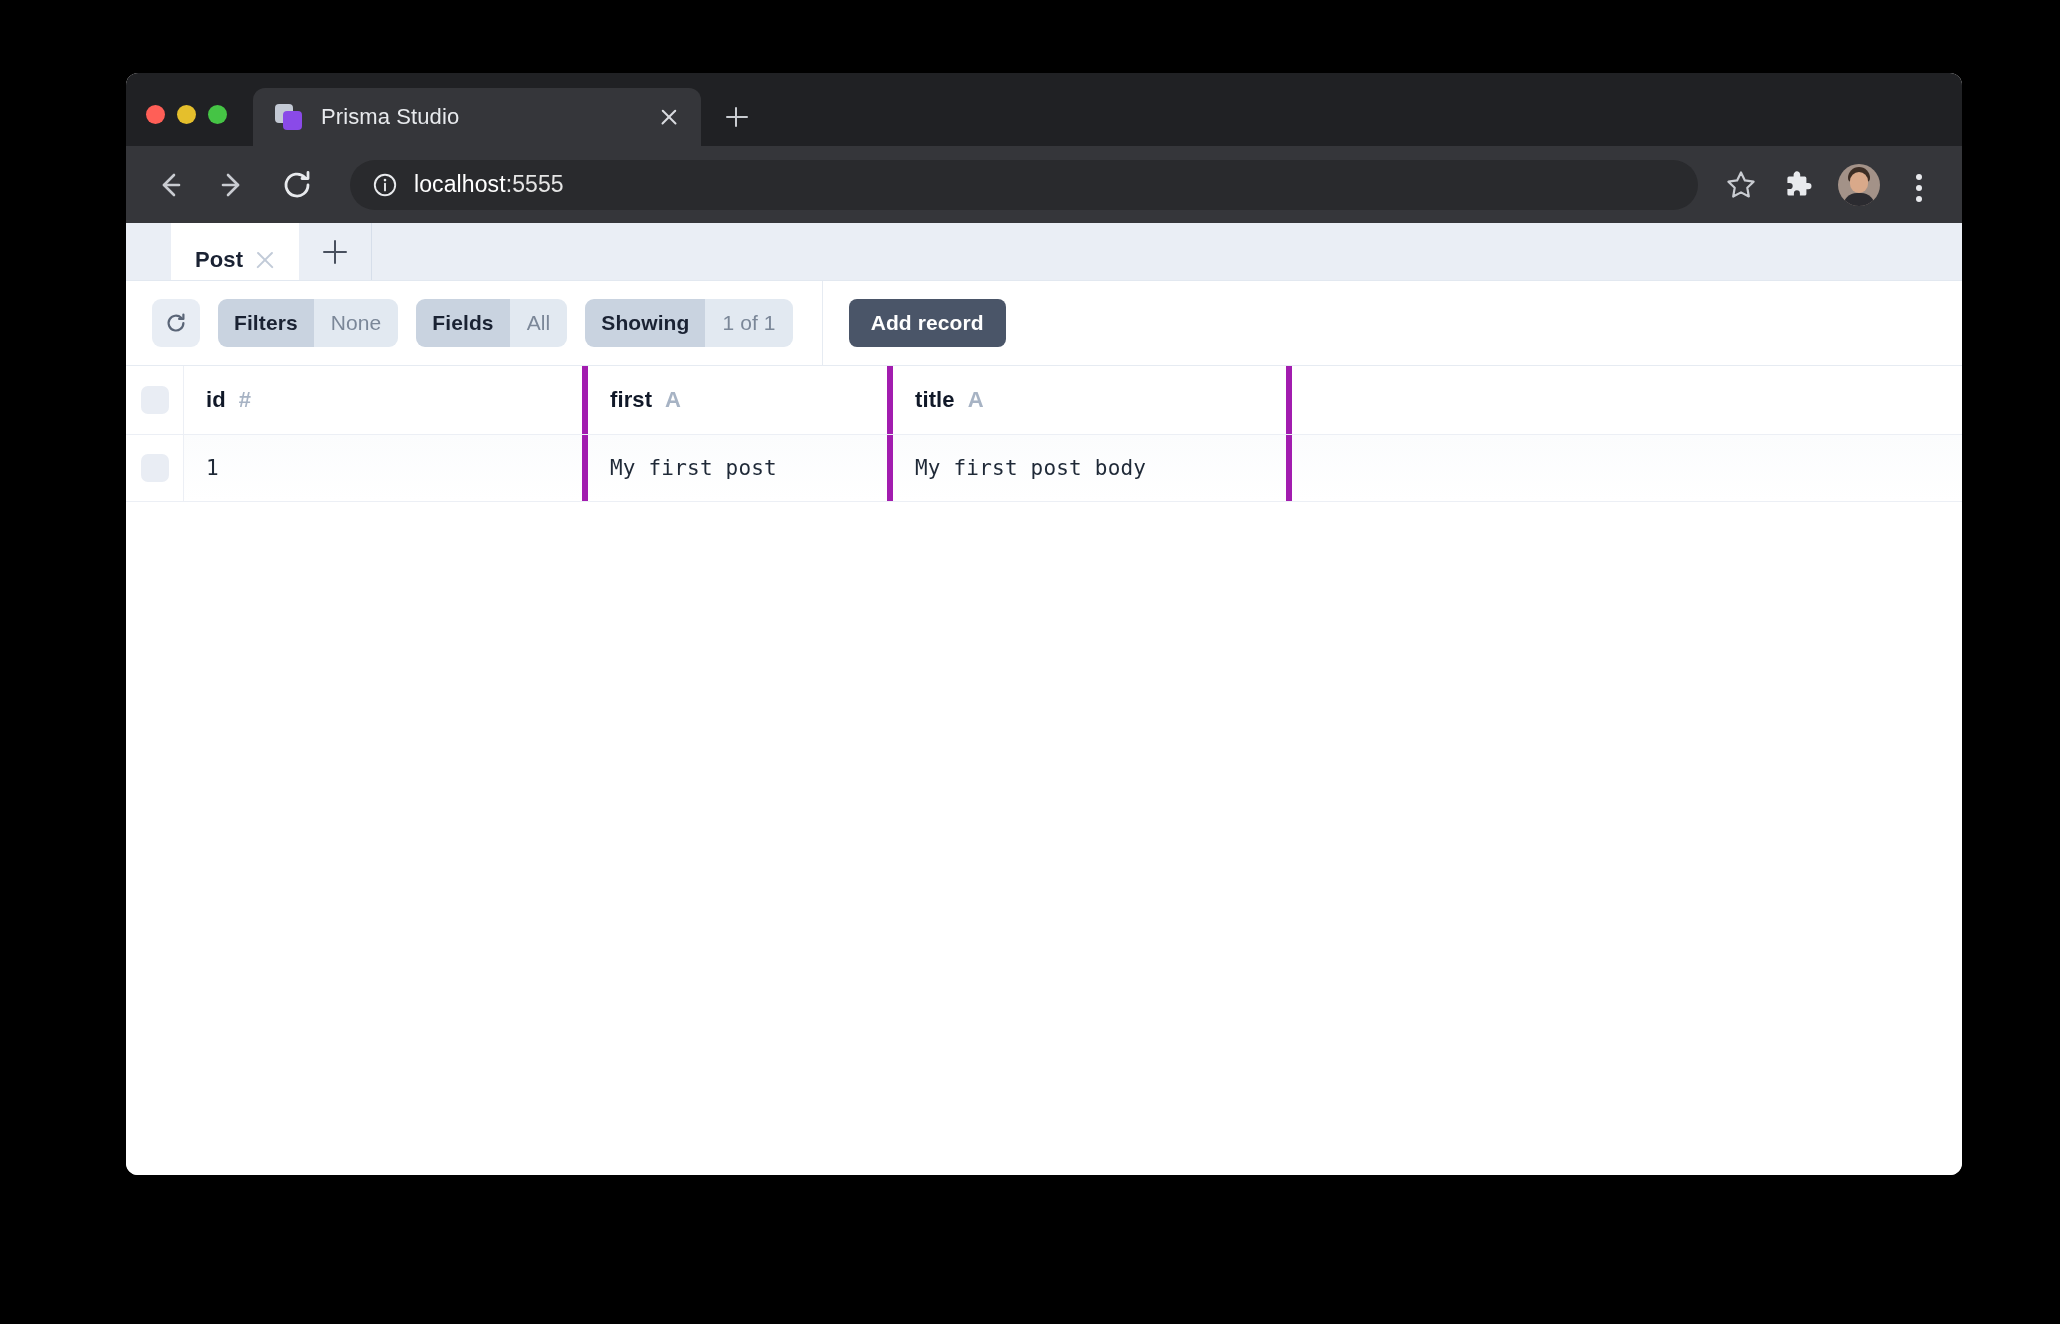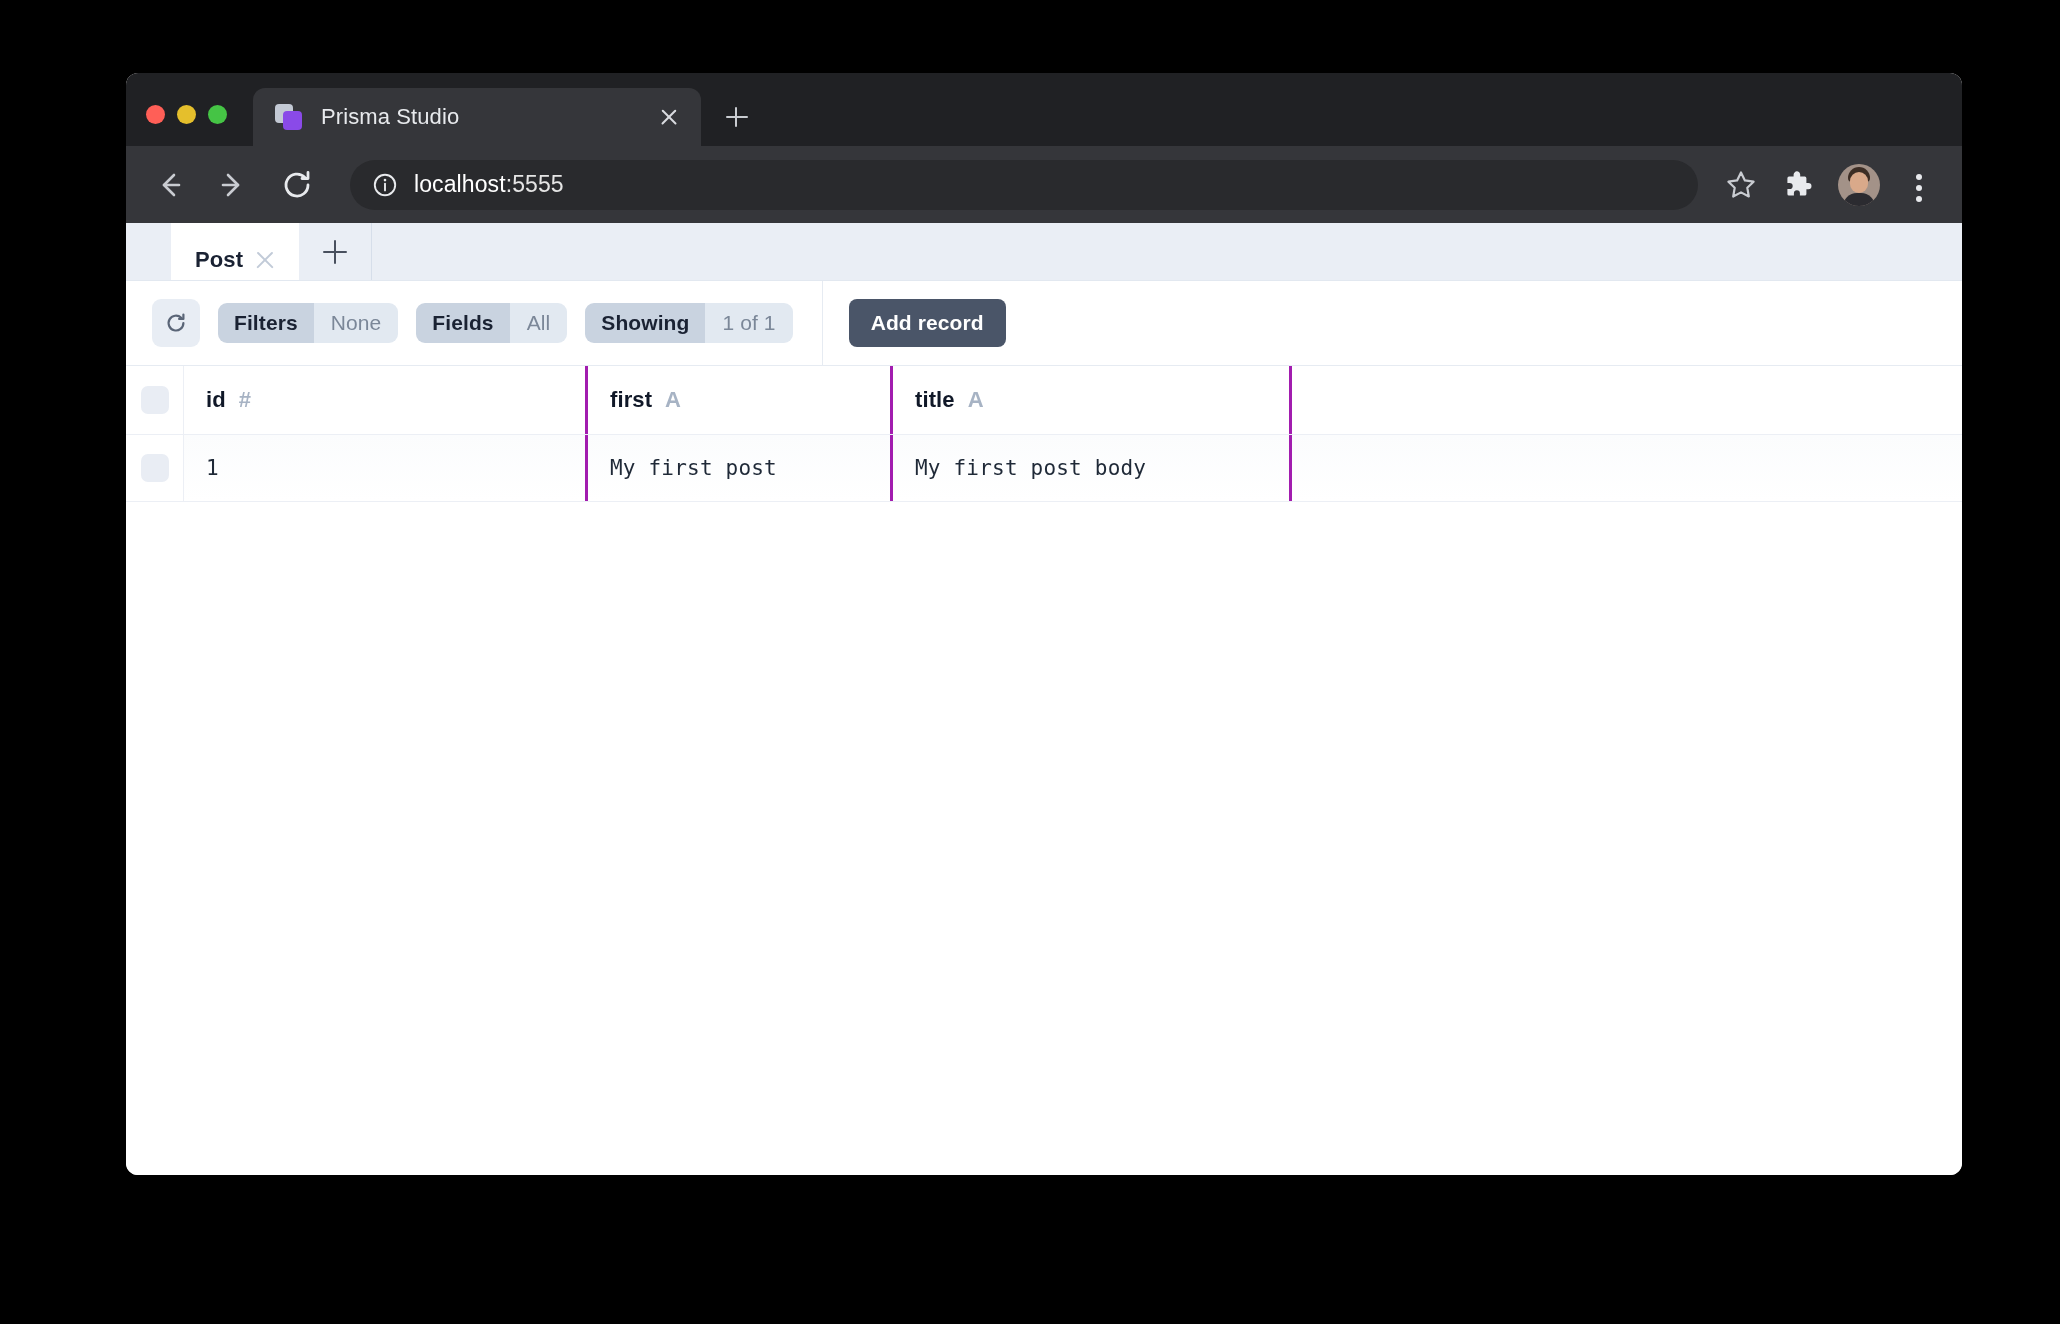--- a/index.html
+++ b/index.html
@@ -304,21 +304,21 @@
     border-radius: 9px;
     display: flex;
     align-items: center;
     justify-content: center;
   }
   .pill {
     display: flex;
     align-items: stretch;
     border-radius: 9px;
     overflow: hidden;
-    height: 40px;
+    height: 48px;
   }
   .pill .pill-label {
     background: #c9d3e0;
     color: #1a2233;
     font-weight: bold;
     font-size: 21px;
     display: flex;
     align-items: center;
     padding: 0 16px;
     letter-spacing: 0.1px;
@@ -371,21 +371,21 @@
     border-right: 1px solid #eceff5;
     background: #ffffff;
   }
   .checkbox {
     width: 28px; height: 28px;
     border-radius: 7px;
     background: #e9edf4;
   }
   .cell {
     box-sizing: border-box;
-    border-right: 3px solid #a21caf;
+    border-right: 6px solid #a21caf;
     display: flex;
     align-items: center;
     padding-left: 22px;
   }
   .cell.col-id    { width: 404px; flex: 0 0 404px; }
   .cell.col-title { width: 305px; flex: 0 0 305px; }
   .cell.col-body  { width: 399px; flex: 0 0 399px; }
   .cell.filler    { flex: 1 1 auto; border-right: none; }
 
   #header-row { height: 68px; border-bottom: 1px solid #eceff5; }

